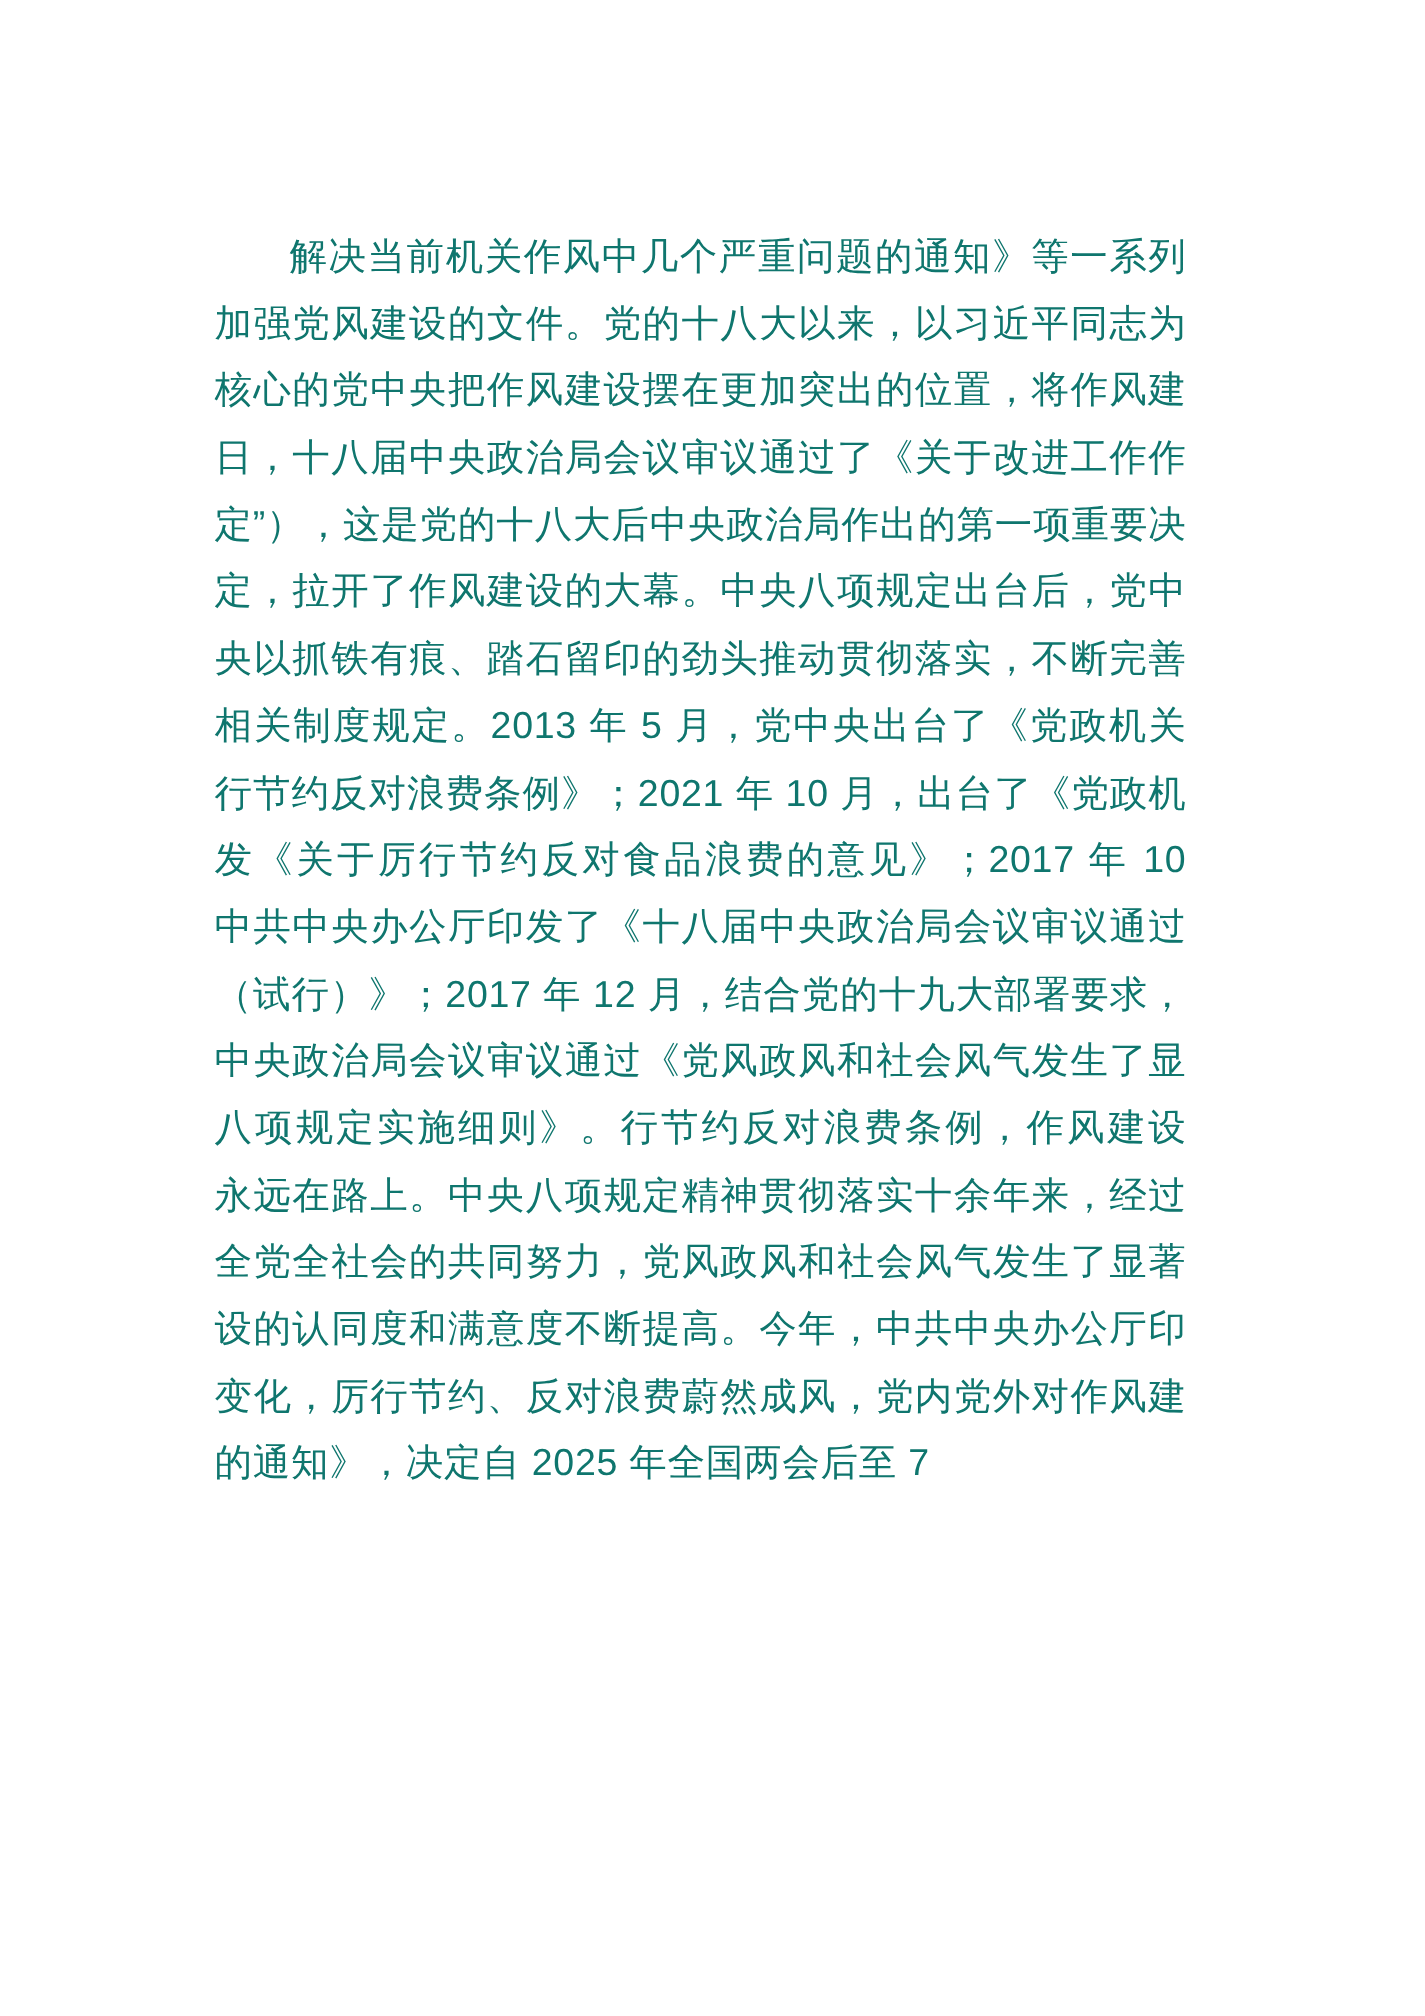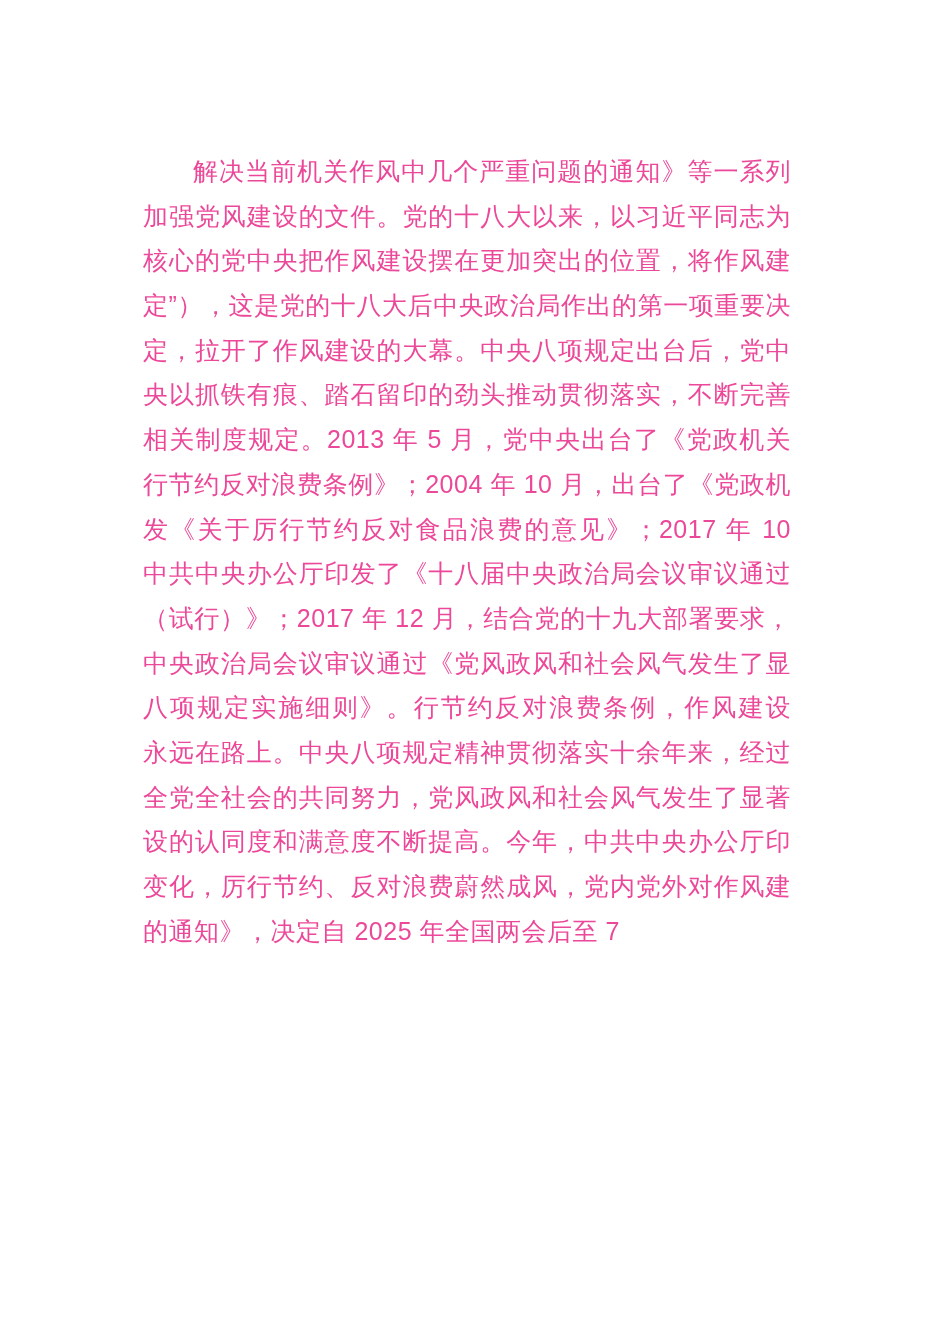--- a/index.html
+++ b/index.html
@@ -19,21 +19,21 @@
     left: 0;
     width: 950px;
     height: 1344px;
     background: #ffffff;
   }
   .text-block {
     position: absolute;
     left: 143px;
     top: 149px;
     width: 648px;
-    color: #ec4899;
+    color: #0f766e;
     font-size: 25px;
     font-weight: 400;
     letter-spacing: 0.5px;
   }
   .line {
     height: 44.7px;
     line-height: 44.7px;
     overflow: hidden;
     text-align: justify;
     text-align-last: justify;
@@ -48,25 +48,26 @@
   }
 </style>
 </head>
 <body>
 
 <div class="page">
   <div class="text-block">
       <div class="line first">解决当前机关作风中几个严重问题的通知》等一系列</div>
       <div class="line">加强党风建设的文件。党的十八大以来，以习近平同志为</div>
       <div class="line">核心的党中央把作风建设摆在更加突出的位置，将作风建</div>
+      <div class="line">日，十八届中央政治局会议审议通过了《关于改进工作作</div>
       <div class="line">定”），这是党的十八大后中央政治局作出的第一项重要决</div>
       <div class="line">定，拉开了作风建设的大幕。中央八项规定出台后，党中</div>
       <div class="line">央以抓铁有痕、踏石留印的劲头推动贯彻落实，不断完善</div>
       <div class="line">相关制度规定。2013 年 5 月，党中央出台了《党政机关厉</div>
-      <div class="line">行节约反对浪费条例》；2004 年 10 月，出台了《党政机</div>
+      <div class="line">行节约反对浪费条例》；2021 年 10 月，出台了《党政机</div>
       <div class="line">发《关于厉行节约反对食品浪费的意见》；2017 年 10 月，</div>
       <div class="line">中共中央办公厅印发了《十八届中央政治局会议审议通过了</div>
       <div class="line">（试行）》；2017 年 12 月，结合党的十九大部署要求，</div>
       <div class="line">中央政治局会议审议通过《党风政风和社会风气发生了显著</div>
       <div class="line">八项规定实施细则》。行节约反对浪费条例，作风建设</div>
       <div class="line">永远在路上。中央八项规定精神贯彻落实十余年来，经过</div>
       <div class="line">全党全社会的共同努力，党风政风和社会风气发生了显著</div>
       <div class="line">设的认同度和满意度不断提高。今年，中共中央办公厅印</div>
       <div class="line">变化，厉行节约、反对浪费蔚然成风，党内党外对作风建</div>
       <div class="line last">的通知》，决定自 2025 年全国两会后至 7</div>

